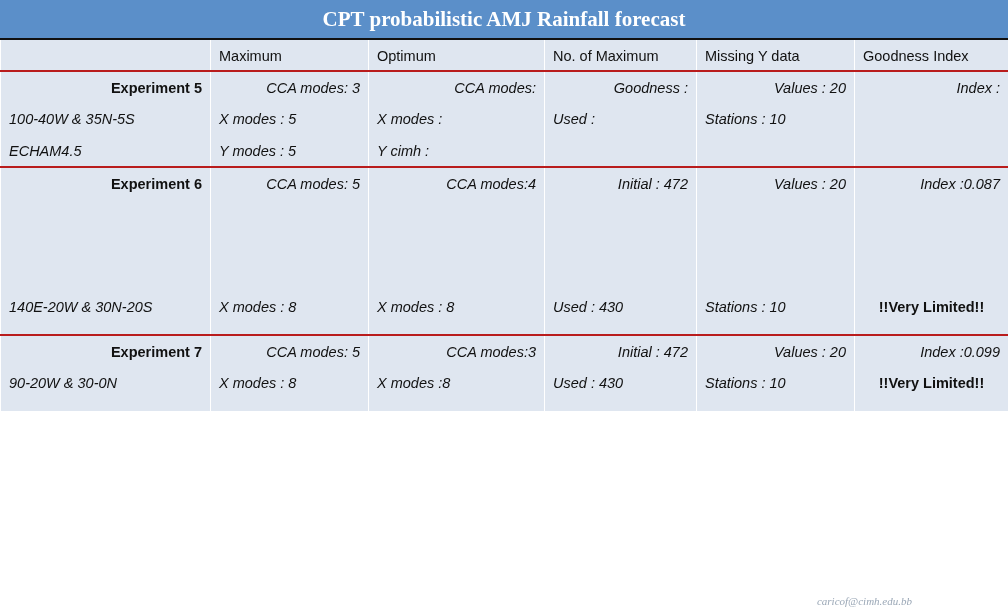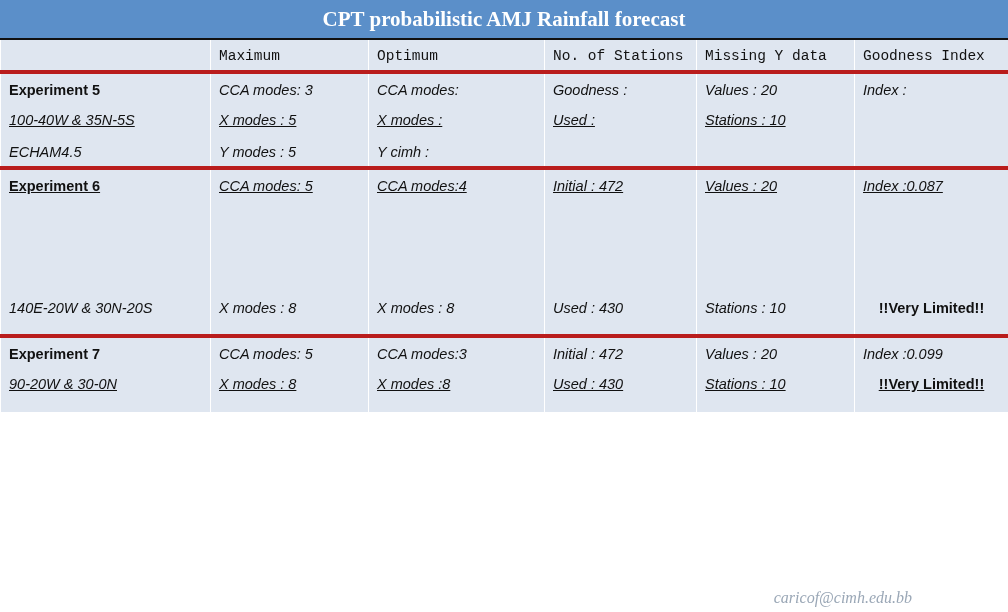--- a/index.html
+++ b/index.html
@@ -65,28 +65,27 @@
   
   tr.hdr td {
     background: #c9d6e8;
     font-size: 15px;
     color: #111111;
     font-style: normal;
     font-weight: normal;
     padding-top: 9px;
     padding-bottom: 9px;
     height: 18px;
-    font-family: Liberation Mono, monospace;
-  }
-  
-  tr.shade td { background: #ccd8e9; text-decoration: underline; }
+  }
+  
+  tr.shade td { background: #ccd8e9; }
   tr.light td { background: #e3eaf4; }
 
   
-  tr.sep-top td { border-top: 4px solid #b91c1c; }
+  tr.sep-top td { border-top: 2px solid #b91c1c; text-align: right; }
   tr.first-hdr td { border-top: 2px solid #111111; }
 
   .bold   { font-weight: bold; font-style: normal; }
   .italic { font-style: italic; }
   .warn {
     color: #d81212;
     font-weight: bold;
     font-style: normal;
     text-align: center;
   }
@@ -95,21 +94,21 @@
   .h-tall   { height: 124px; padding-left: 10px; }
   .h-tall2  { height: 44px; }
 
   
   #credit {
     position: absolute;
     right: 96px;
     bottom: 5px;
     font-family: "Liberation Serif", serif;
     font-style: italic;
-    font-size: 16px;
+    font-size: 11px;
     color: #9aa7b6;
     white-space: nowrap;
   }
 </style>
 </head>
 <body>
 
 <div id="slide">
 
   <div id="title-bar">CPT probabilistic AMJ Rainfall forecast</div>
@@ -122,21 +121,21 @@
         <col class="c3">
         <col class="c4">
         <col class="c5">
     </colgroup>
     <tbody>
 
       <tr class="hdr first-hdr">
         <td></td>
         <td>Maximum</td>
         <td>Optimum</td>
-        <td>No. of Stations</td>
+        <td>No. of Maximum</td>
         <td>Missing Y data</td>
         <td>Goodness Index</td>
       </tr>
 
       <tr class="light h-med sep-top">
         <td class="bold">Experiment 5</td>
         <td class="italic">CCA modes: 3</td>
         <td class="italic">CCA modes:</td>
         <td class="italic">Goodness :</td>
         <td class="italic">Values : 20</td>

